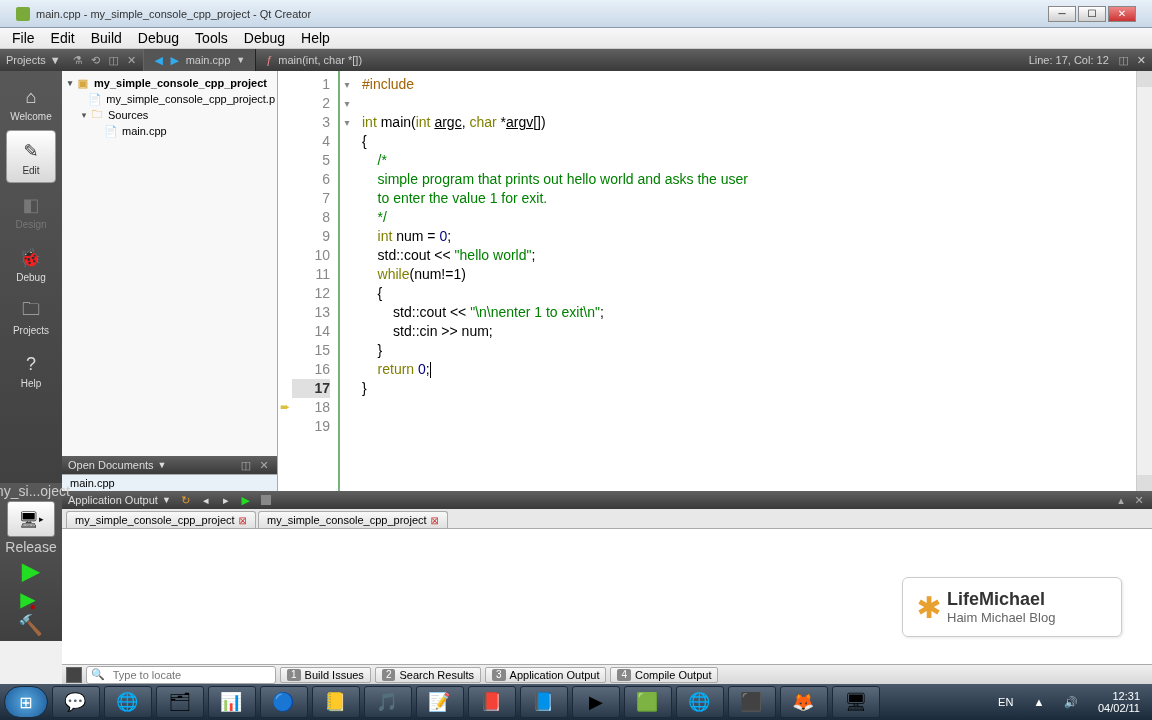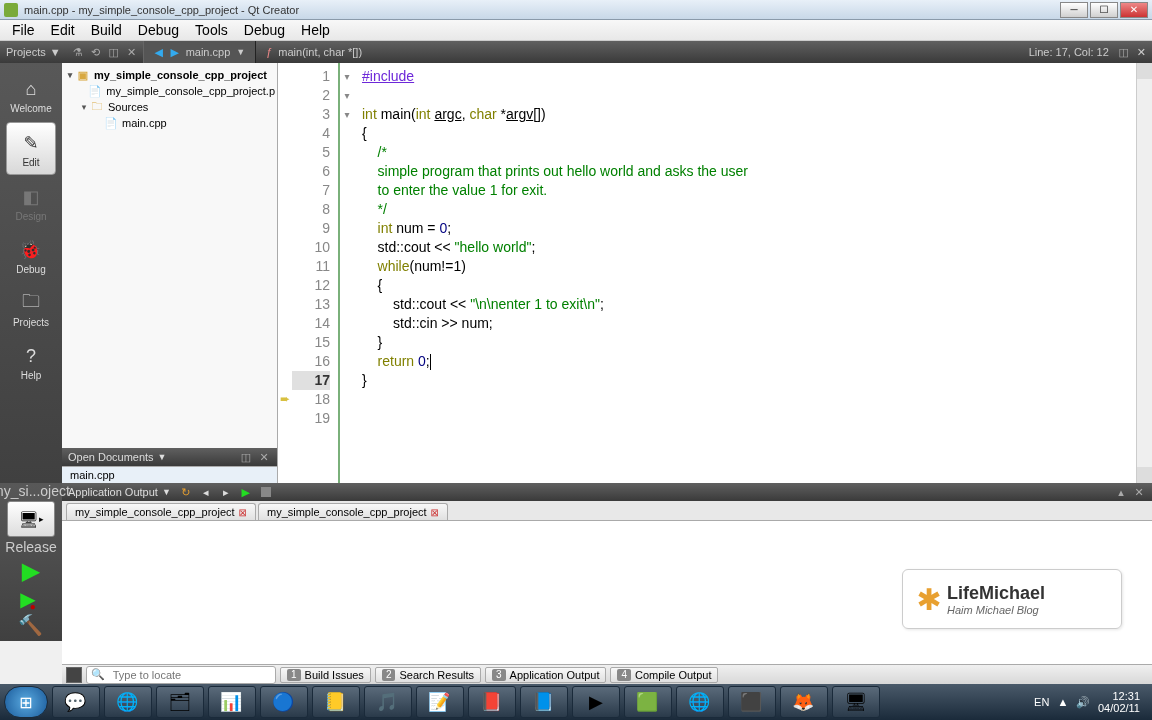--- a/index.html
+++ b/index.html
@@ -1,19 +1,19 @@
 <!DOCTYPE html>
 <html><head>
 <meta charset="utf-8">
 <style>
 * { margin: 0; padding: 0; box-sizing: border-box; font-family: 'Segoe UI', Tahoma, sans-serif; }
 body { width: 1152px; height: 720px; overflow: hidden; background: #f0f0f0; position: relative; }
 
 
-.title-bar { height: 20px; background: linear-gradient(#e8f0f8, #c8d8e8); display: flex; align-items: center; padding: 0 4px; border-bottom: 1px solid #8a9aaa; font-size: 11px; }
+.title-bar { height: 28px; background: linear-gradient(#e8f0f8, #c8d8e8); display: flex; align-items: center; padding: 0 16px; border-bottom: 1px solid #8a9aaa; font-size: 11px; }
 .title-bar .logo { width: 14px; height: 14px; background: #7aaa3a; border-radius: 2px; margin-right: 6px; }
 .title-bar .title { flex: 1; color: #333; }
 .win-controls { display: flex; gap: 2px; }
 .win-btn { width: 28px; height: 16px; border: 1px solid #888; display: flex; align-items: center; justify-content: center; font-size: 10px; cursor: pointer; }
 .win-min { background: linear-gradient(#fff,#d0d0d0); }
 .win-max { background: linear-gradient(#fff,#d0d0d0); }
 .win-close { background: linear-gradient(#e88,#c33); color: #fff; }
 
 
 .menu-bar { height: 21px; background: linear-gradient(#f8f8f8,#e8e8e8); display: flex; align-items: center; padding: 0 4px; border-bottom: 1px solid #ccc; }
@@ -62,21 +62,21 @@
 .open-docs-body { background: #f8f8f8; border-top: 1px solid #aaa; flex-shrink:0;}
 .open-docs-item { padding: 2px 8px; background: #e8f0f8; cursor: pointer;}
 
 
 .editor { flex: 1; background: #fff; display: flex; font-family: 'Consolas','Courier New',monospace; font-size: 14px; position: relative; overflow: hidden;}
 .gutter { width: 48px; background: #fff; text-align: right; padding: 4px 8px 4px 0; color: #888; border-right: 2px solid #7ab07a; line-height: 19px;}
 .gutter .current { background: #e0e0e0; color: #333; font-weight: bold;}
 .code-body { flex: 1; padding: 4px 8px; line-height: 19px; white-space: pre; color: #000;}
 .fold-col { width: 14px; padding-top: 4px; line-height: 19px; text-align: center; color: #888; font-size: 10px;}
 .kw { color: #808000; }
-.pp { color: #6d28d9; text-decoration: underline; }
+.pp { color: #a16207; }
 .str { color: #008000; }
 .cm { color: #008000; }
 .num2 { color: #000080;}
 .under { text-decoration: underline;}
 .cursor { border-left: 1px solid #000; display: inline-block; height: 16px; vertical-align: middle;}
 .marker-col { width: 14px; padding-top: 4px; line-height: 19px; text-align: center; font-size: 12px;}
 .marker-arrow { color: #d8c040; }
 .editor .vscroll { position: absolute; right: 0; top: 0; width: 16px; height: 100%; background: #efefef; border-left: 1px solid #ccc;}
 .editor .vscroll::before { content:''; position:absolute; top:0; left:0; right:0; height:16px; background:#ddd;}
 .editor .vscroll::after { content:''; position:absolute; bottom:0; left:0; right:0; height:16px; background:#ddd;}
@@ -89,36 +89,36 @@
 .out-stop { width: 10px; height: 10px; background: #888;}
 .output-header .collapse { margin-left: auto; display: flex; gap: 4px;}
 .output-tabs { height: 20px; margin-left: 62px; background: #e8e8e8; display: flex; align-items: flex-end; padding: 0 4px; font-size: 11px; border-bottom: 1px solid #aaa;}
 .out-tab { padding: 2px 8px; background: linear-gradient(#f8f8f8,#e0e0e0); border: 1px solid #aaa; border-bottom: none; border-radius: 3px 3px 0 0; margin-right: 2px; display: flex; align-items: center; gap: 4px; cursor: pointer;}
 .out-tab .tab-x { color: #c33; font-size: 10px; cursor: pointer;}
 .output-body { height: 150px; margin-left: 62px; background: #fff; position: relative;}
 .watermark { position: absolute; right: 30px; top: 48px; width: 220px; height: 60px; border: 1px solid #ccc; border-radius: 6px; display: flex; align-items: center; padding: 8px; box-shadow: 1px 1px 3px rgba(0,0,0,0.1);}
 .watermark .wm-icon { width: 36px; height: 36px; color: #e8a030; font-size: 30px; display: flex; align-items: center; justify-content: center;}
 .watermark .wm-text { display: flex; flex-direction: column;}
 .watermark .wm-title { font-size: 18px; font-weight: bold; color: #333;}
-.watermark .wm-sub { font-size: 11px; color: #666; font-style: italic;}
+.watermark .wm-sub { font-size: 13px; color: #666;}
 
 
 .status-bar { position: absolute; bottom: 36px; left: 62px; right: 0; height: 20px; background: linear-gradient(#f0f0f0,#d8d8d8); display: flex; align-items: center; font-size: 11px; border-top: 1px solid #aaa; padding: 0 4px; gap: 4px;}
 .status-seg { padding: 1px 6px; background: linear-gradient(#f8f8f8,#e0e0e0); border: 1px solid #aaa; border-radius: 2px; cursor: pointer; display: flex; gap: 4px;}
 .status-seg .num { background: #888; color: #fff; padding: 0 4px; border-radius: 2px; font-size: 10px;}
 .locate-box { display: flex; align-items: center; border: 1px solid #aaa; border-radius: 3px; background: #fff; height: 18px; flex: 0 0 190px;}
 .locate-box input { border: none; outline: none; font-size: 11px; padding: 0 4px; flex: 1; color: #888; background: transparent;}
 .locate-box .mag { padding: 0 4px; color: #888;}
 .status-square { width: 16px; height: 16px; border: 1px solid #666; background: #444;}
 
 
 .taskbar { position: absolute; bottom: 0; left: 0; right: 0; height: 36px; background: linear-gradient(#4a5a6a,#1a2a3a); display: flex; align-items: center; padding: 0 4px;}
 .task-btn { width: 48px; height: 32px; background: linear-gradient(#5a6a7a,#2a3a4a); border: 1px solid #1a2a3a; border-radius: 3px; margin-right: 4px; display: flex; align-items: center; justify-content: center; font-size: 18px; cursor: pointer;}
 .start-orb { width: 44px; height: 32px; border-radius: 16px; background: radial-gradient(circle,#5aaae0,#1a5a9a); display: flex; align-items: center; justify-content: center;}
-.tray { margin-left: auto; display: flex; align-items: center; gap: 8px; color: #fff; font-size: 11px; padding-right: 8px;}
+.tray { margin-left: auto; display: flex; align-items: center; gap: 20px; color: #fff; font-size: 11px; padding-right: 8px;}
 .tray .clock { text-align: right;}
 </style>
 </head>
 <body>
 
 <div class="title-bar">
   <span class="logo"></span>
   <span class="title">main.cpp - my_simple_console_cpp_project - Qt Creator</span>
   <div class="win-controls">
     <div class="win-btn win-min">─</div>

